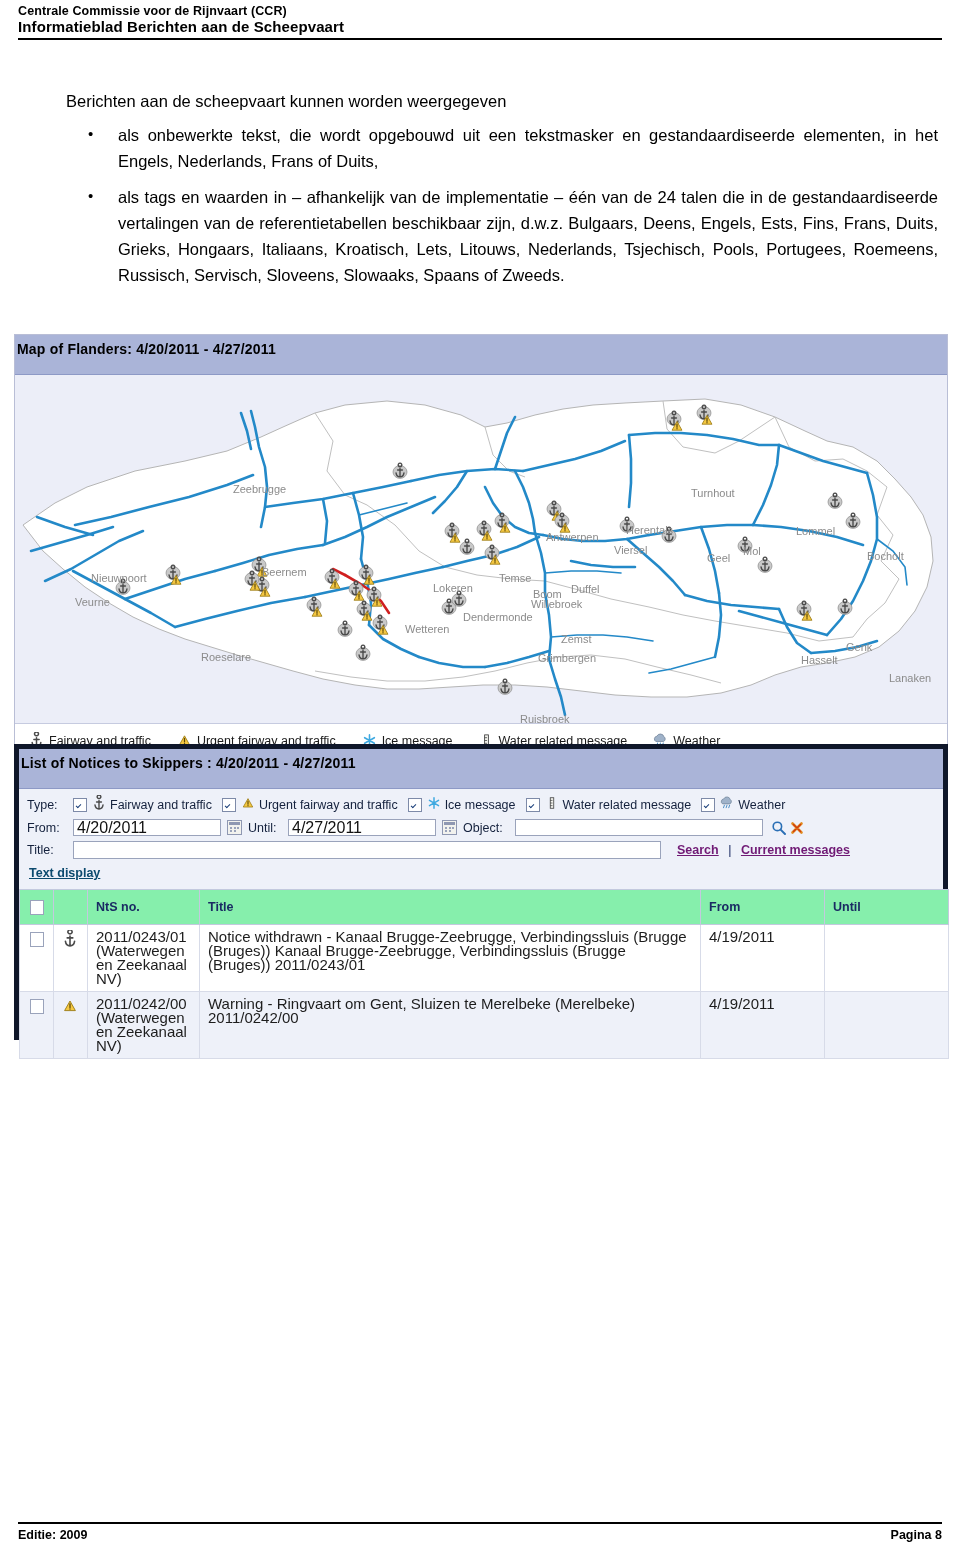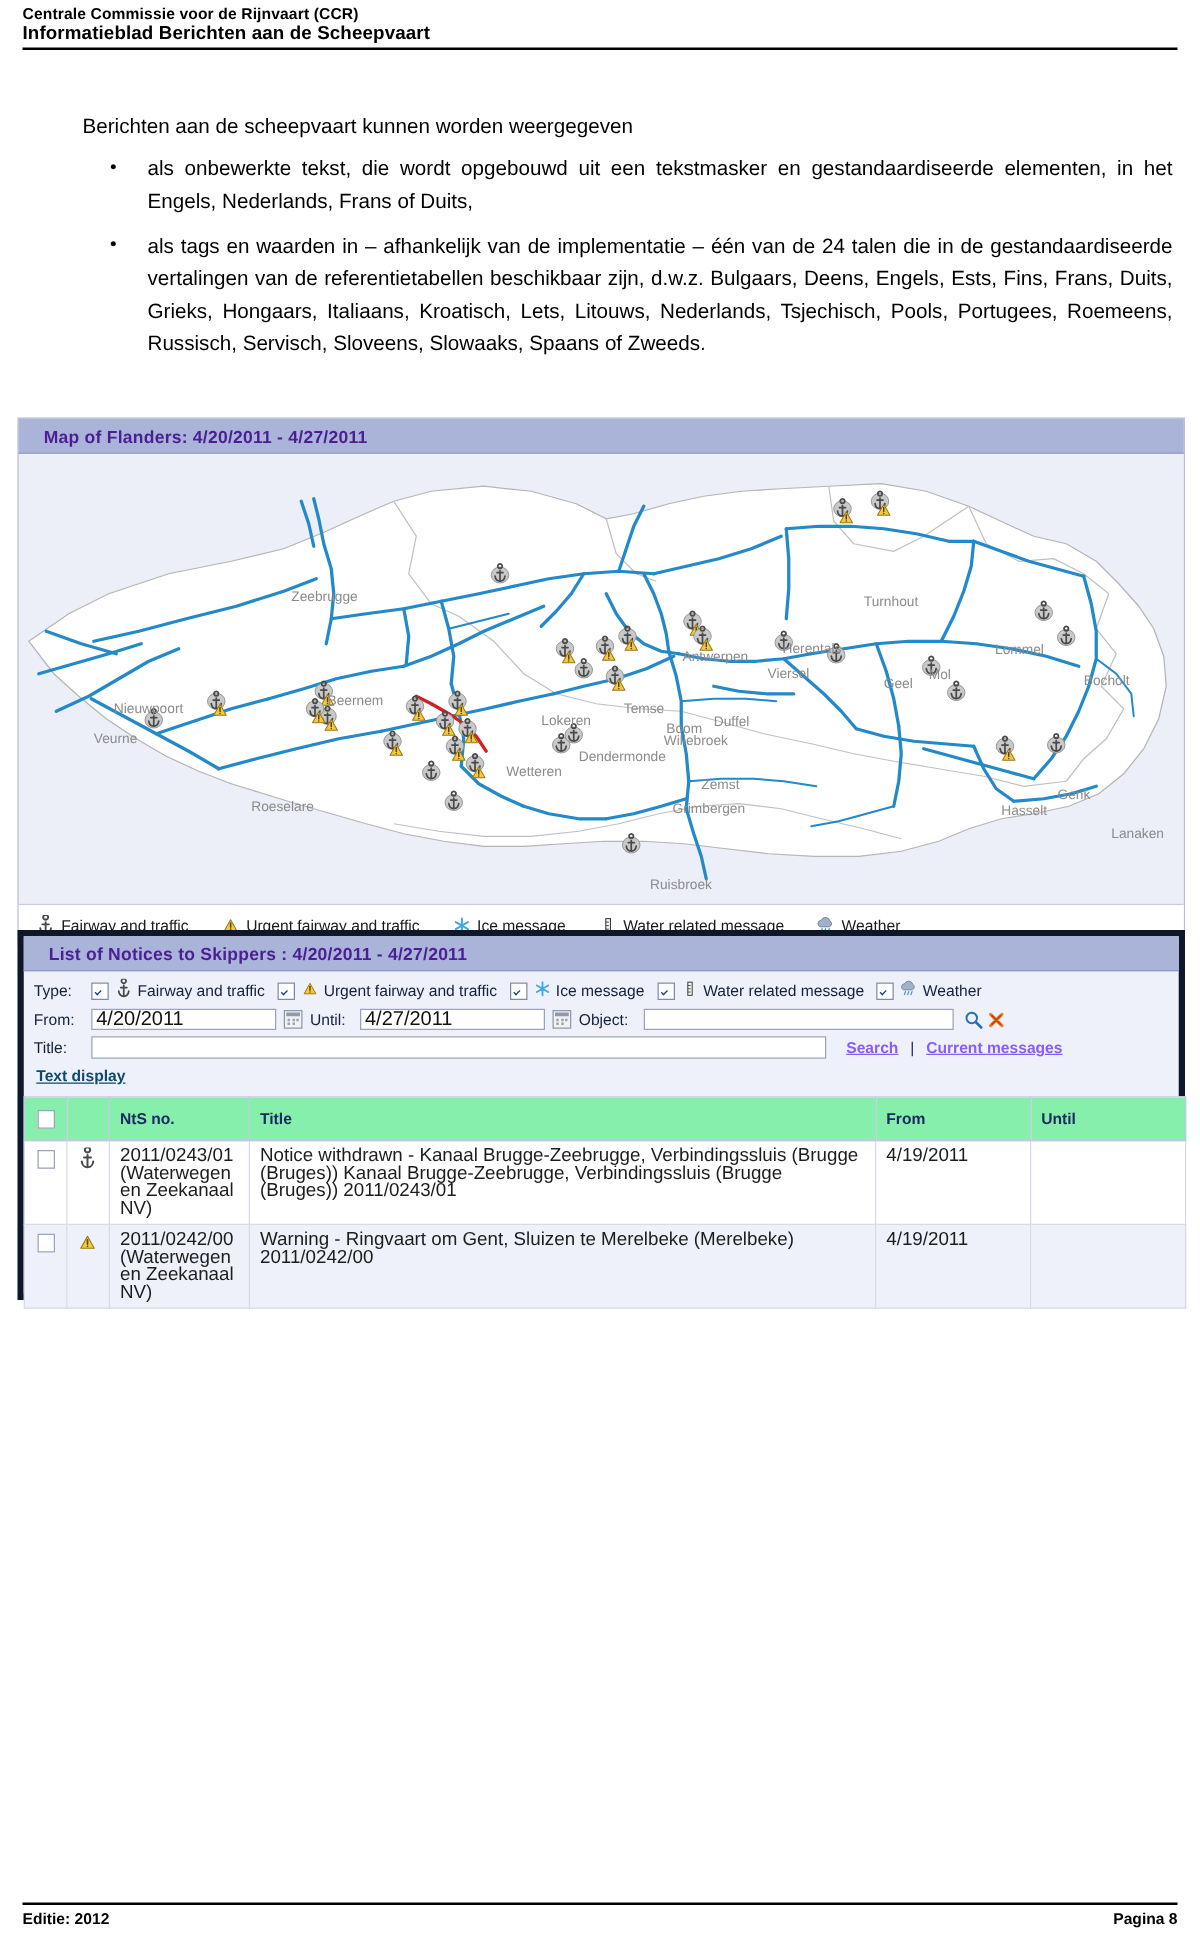--- a/index.html
+++ b/index.html
@@ -24,23 +24,23 @@
   .copy .lead{ font-size:16.5px; line-height:26px; }
   .bullets{ list-style:none; margin:8px 0 0 0; padding:0; }
   .bullets li{ position:relative; padding-left:52px; font-size:16.5px; line-height:26px;
                text-align:justify; margin-bottom:10px;}
   .bullets li:before{ content:"\2022"; position:absolute; left:22px; top:-1px; font-size:15px;}
   .bullets li.last{ margin-bottom:0; }
 
   
   .map-panel{ position:absolute; left:14px; top:334px; width:934px; height:424px;
               border:1px solid #b9bed6; background:#eceef8; box-sizing:border-box;}
-  .panel-title{ height:28px; background:#aab4d8; border-bottom:1px solid #8d99c6;
-                color:#4c1d95; font-size:14px; font-weight:bold; line-height:28px;
-                padding-left:20px; letter-spacing:.2px; box-sizing:border-box;}
+  .panel-title{ height:40px; background:#aab4d8; border-bottom:1px solid #8d99c6;
+                color:#000000; font-size:14px; font-weight:bold; line-height:28px;
+                padding-left:2px; letter-spacing:.2px; box-sizing:border-box;}
   .map-canvas{ position:relative; width:100%; height:360px; }
   .map-canvas svg{ display:block; width:100%; height:100%; }
 
   .legend{ position:absolute; left:0; bottom:0; width:100%; height:34px;
            border-top:1px solid #c6cbe0; background:#ffffff; box-sizing:border-box;
            display:flex; align-items:center; padding-left:14px; gap:0;}
   .legend .item{ display:flex; align-items:center; margin-right:26px; font-size:12.5px; color:#1b1b1b;}
   .legend .item .gl{ margin-right:5px; display:inline-flex; }
 
   
@@ -65,21 +65,21 @@
            margin:0 6px; display:inline-block; position:relative; box-sizing:border-box;}
   .calbtn span{ position:absolute; left:1px; right:1px; top:1px; height:3px; background:#8f98b2;}
   .calbtn:after{ content:""; position:absolute; left:2px; top:6px; width:9px; height:5px;
                  background:
                    linear-gradient(#9aa3bb,#9aa3bb) 0 0/2px 2px no-repeat,
                    linear-gradient(#9aa3bb,#9aa3bb) 4px 0/2px 2px no-repeat,
                    linear-gradient(#9aa3bb,#9aa3bb) 7px 0/2px 2px no-repeat,
                    linear-gradient(#9aa3bb,#9aa3bb) 0 3px/2px 2px no-repeat,
                    linear-gradient(#9aa3bb,#9aa3bb) 4px 3px/2px 2px no-repeat; }
   .links{ margin-left:16px; font-size:12.5px; font-weight:bold; color:#1a2b63;}
-  .links a{ color:#8b5cf6; text-decoration:underline; }
+  .links a{ color:#701a75; text-decoration:underline; }
   .sep{ margin:0 6px; font-weight:normal; }
   .textdisplay{ font-size:12.5px; font-weight:bold; color:#0c4a6e; text-decoration:underline;
                 margin:2px 0 5px 2px; display:inline-block;}
 
   table.nts{ border-collapse:collapse; width:930px; margin:0; background:#fff;
              table-layout:fixed; font-size:12px;}
   table.nts th{ background:#86efac; color:#1a2b63; font-weight:bold; font-size:12.5px;
                 text-align:left; padding:6px 8px; border:1px solid #c3c9de; height:22px;}
   table.nts td{ border:1px solid #d7dbe8; padding:5px 8px; vertical-align:top;
                 color:#1d1d1d; line-height:14px; font-size:15px;}
@@ -508,17 +508,17 @@
           <td>Warning - Ringvaart om Gent, Sluizen te Merelbeke (Merelbeke) 2011/0242/00</td>
           <td>4/19/2011</td>
           <td></td>
         </tr>
       </tbody>
     </table>
   </div>
 
   <div class="foot-rule"></div>
   <div class="footer">
-    <span>Editie: 2012</span>
+    <span>Editie: 2009</span>
     <span>Pagina 8</span>
   </div>
 
 </div>
 
 </body></html>

